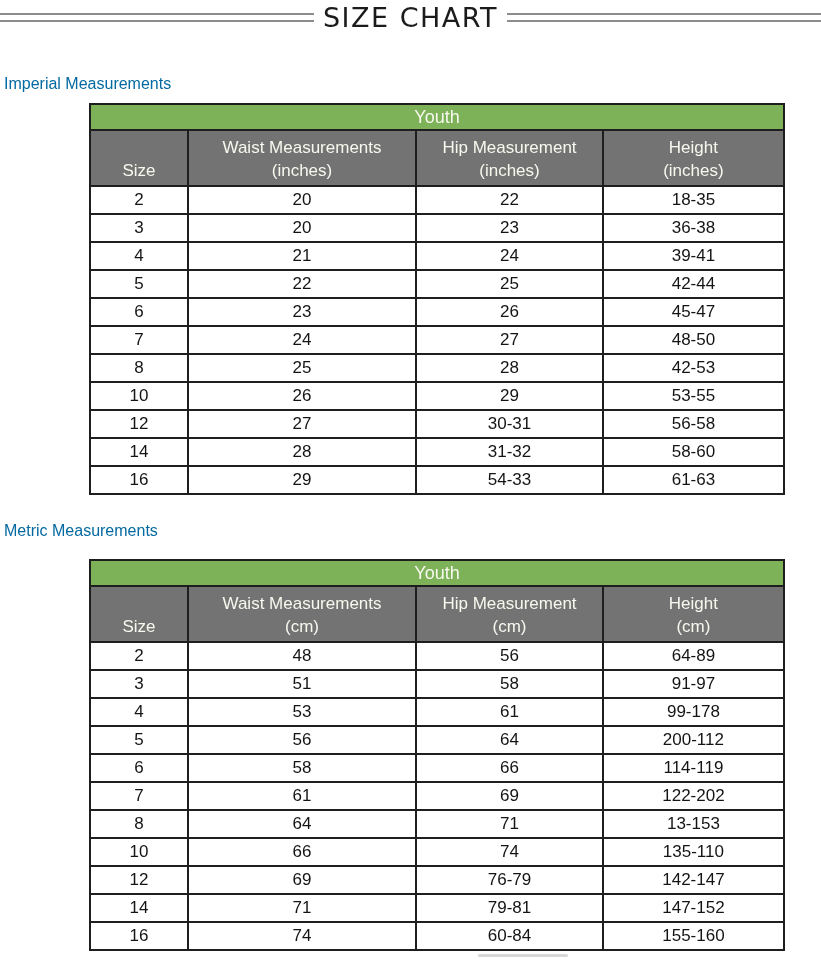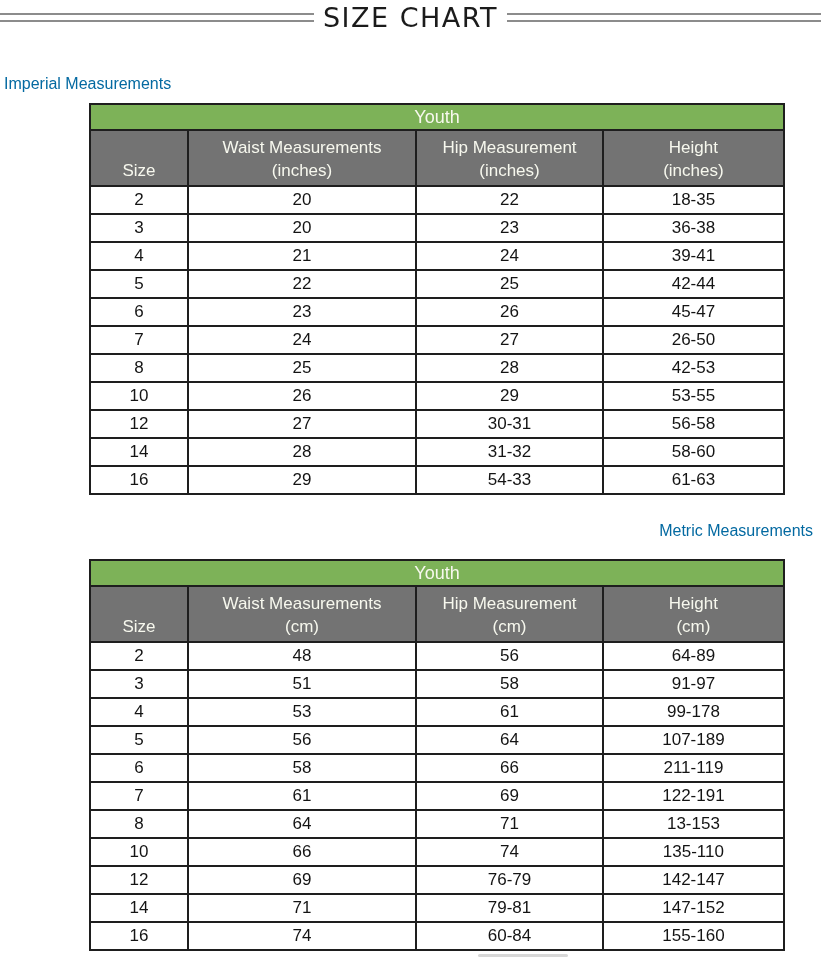--- a/index.html
+++ b/index.html
@@ -42,21 +42,20 @@
 
   
   .section-label {
     margin: 41px 8px 0 4px;
     font-size: 16px;
     line-height: 18px;
     color: #0369a1;
   }
   .section-label.metric {
     margin-top: 27px;
-    text-align: right;
   }
 
   
   table.size-table {
     border-collapse: collapse;
     table-layout: fixed;
     width: 696px;
     margin: 10px 0 0 89px;
     background: #ffffff;
   }
@@ -181,21 +180,21 @@
       <tr>
         <td>6</td>
         <td>23</td>
         <td>26</td>
         <td>45-47</td>
       </tr>
       <tr>
         <td>7</td>
         <td>24</td>
         <td>27</td>
-        <td>26-50</td>
+        <td>48-50</td>
       </tr>
       <tr>
         <td>8</td>
         <td>25</td>
         <td>28</td>
         <td>42-53</td>
       </tr>
       <tr>
         <td>10</td>
         <td>26</td>
@@ -270,33 +269,33 @@
       <tr>
         <td>4</td>
         <td>53</td>
         <td>61</td>
         <td>99-178</td>
       </tr>
       <tr>
         <td>5</td>
         <td>56</td>
         <td>64</td>
-        <td>107-189</td>
+        <td>200-112</td>
       </tr>
       <tr>
         <td>6</td>
         <td>58</td>
         <td>66</td>
-        <td>211-119</td>
+        <td>114-119</td>
       </tr>
       <tr>
         <td>7</td>
         <td>61</td>
         <td>69</td>
-        <td>122-191</td>
+        <td>122-202</td>
       </tr>
       <tr>
         <td>8</td>
         <td>64</td>
         <td>71</td>
         <td>13-153</td>
       </tr>
       <tr>
         <td>10</td>
         <td>66</td>

